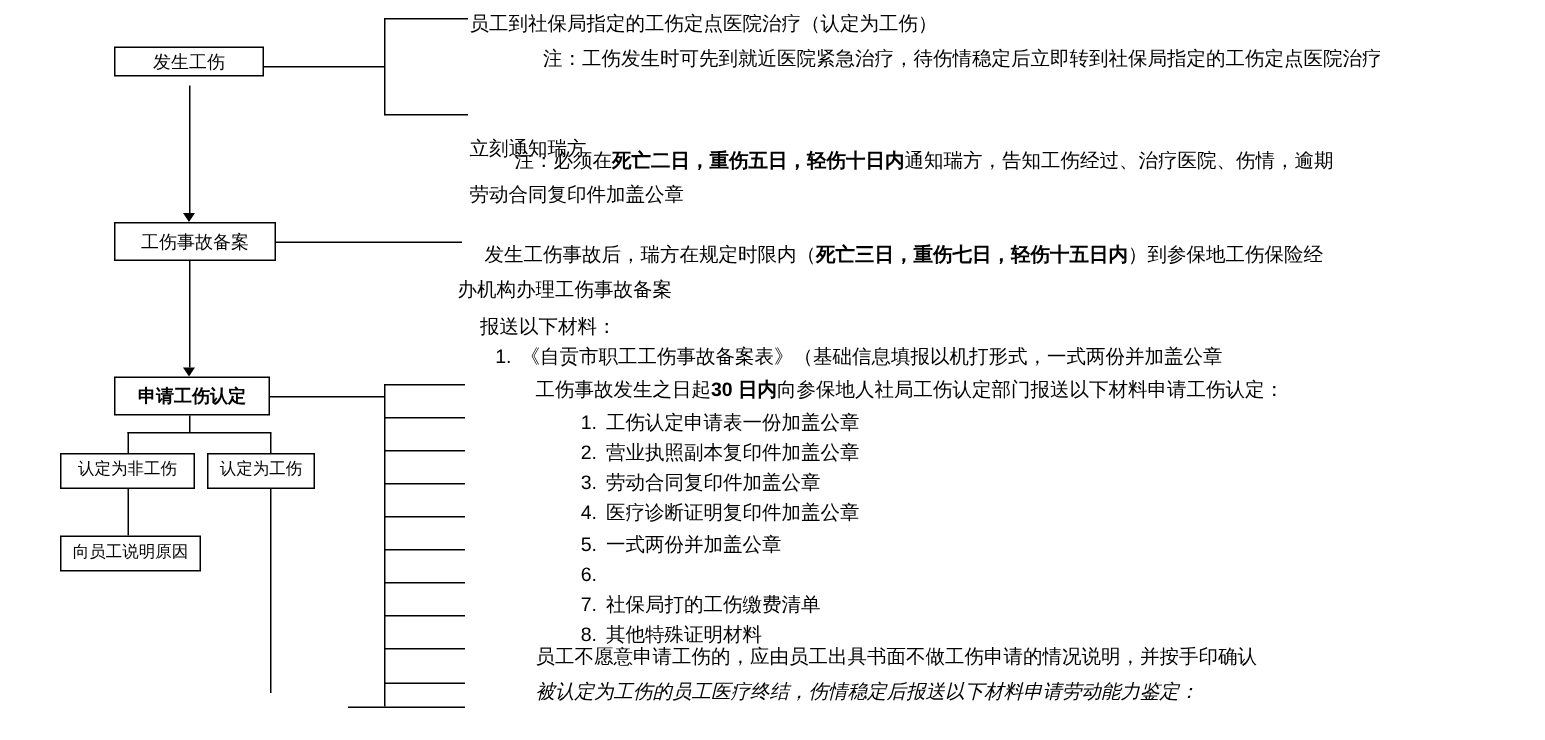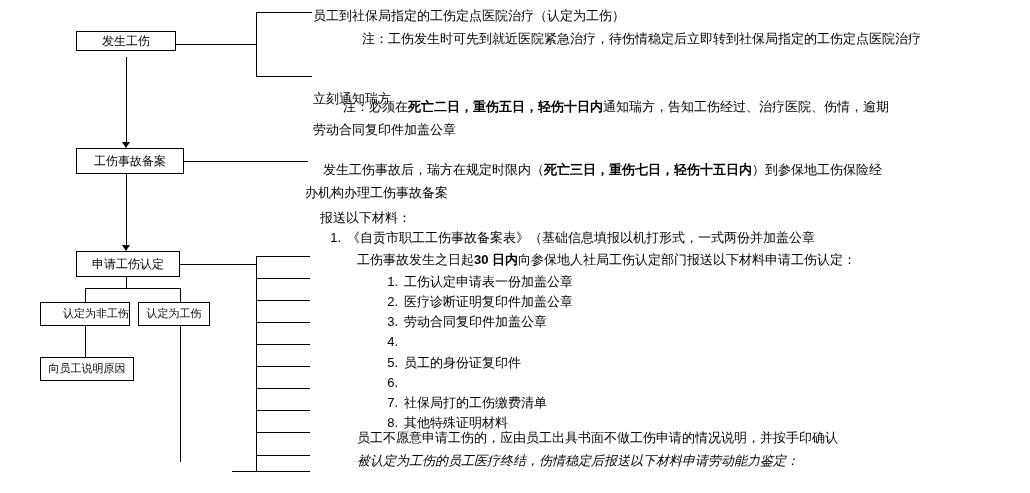--- a/index.html
+++ b/index.html
@@ -78,25 +78,25 @@
 <div id="canvas">
 
   <div class="node" style="left:76px; top:31px; width:100px; height:20px;">
     <span>发生工伤</span>
   </div>
 
   <div class="node" style="left:76px; top:148px; width:108px; height:26px;">
     <span>工伤事故备案</span>
   </div>
 
-  <div class="node" style="left:76px; top:251px; width:104px; height:26px;">
+  <div class="node" style="left:76px; top:251px; width:104px; height:26px;font-weight:bold;">
     <span>申请工伤认定</span>
   </div>
 
-  <div class="node small" style="left:40px; top:302px; width:90px; height:24px;justify-content:flex-end;">
+  <div class="node small" style="left:40px; top:302px; width:90px; height:24px;">
     <span>认定为非工伤</span>
   </div>
 
   <div class="node small" style="left:138px; top:302px; width:72px; height:24px;">
     <span>认定为工伤</span>
   </div>
 
   <div class="node small" style="left:40px; top:357px; width:94px; height:24px;">
     <span>向员工说明原因</span>
   </div>
@@ -181,32 +181,33 @@
     <span>工伤事故发生之日起</span><span class="b">30 日内</span><span>向参保地人社局工伤认定部门报送以下材料申请工伤认定：</span>
   </div>
 
   <div class="ol" style="left:372px; top:272px;">
     <div class="ol-row">
       <span class="ol-num">1.</span>
       <span>工伤认定申请表一份加盖公章</span>
     </div>
     <div class="ol-row">
       <span class="ol-num">2.</span>
-      <span>医疗诊断证明复印件加盖公章</span>
+      <span>营业执照副本复印件加盖公章</span>
     </div>
     <div class="ol-row">
       <span class="ol-num">3.</span>
       <span>劳动合同复印件加盖公章</span>
     </div>
     <div class="ol-row">
       <span class="ol-num">4.</span>
+      <span>医疗诊断证明复印件加盖公章</span>
     </div>
     <div class="ol-row">
       <span class="ol-num">5.</span>
-      <span>员工的身份证复印件</span>
+      <span>一式两份并加盖公章</span>
     </div>
     <div class="ol-row">
       <span class="ol-num">6.</span>
     </div>
     <div class="ol-row">
       <span class="ol-num">7.</span>
       <span>社保局打的工伤缴费清单</span>
     </div>
     <div class="ol-row">
       <span class="ol-num">8.</span>

